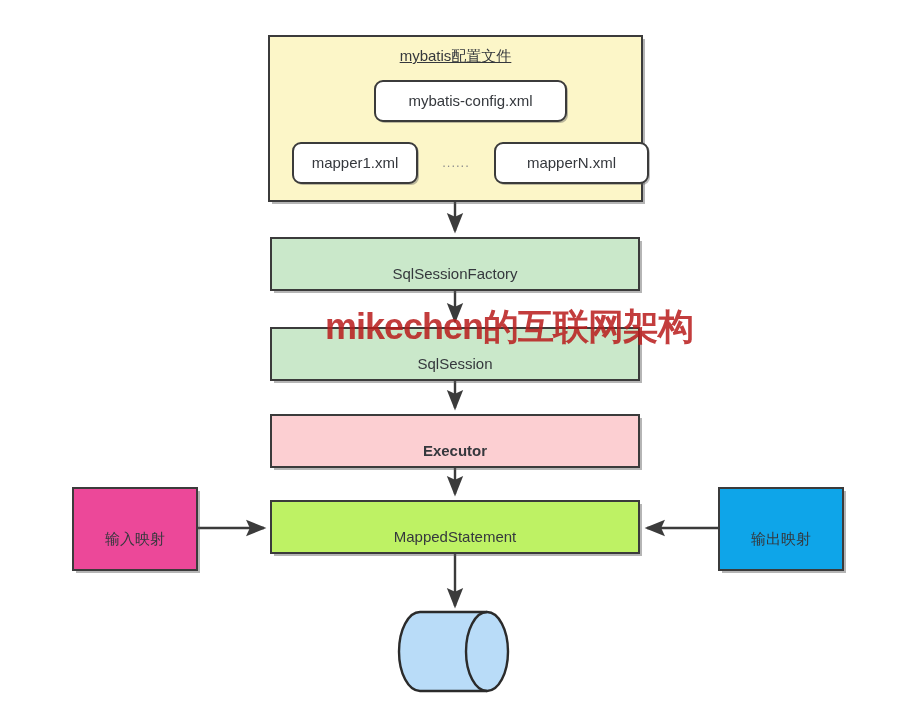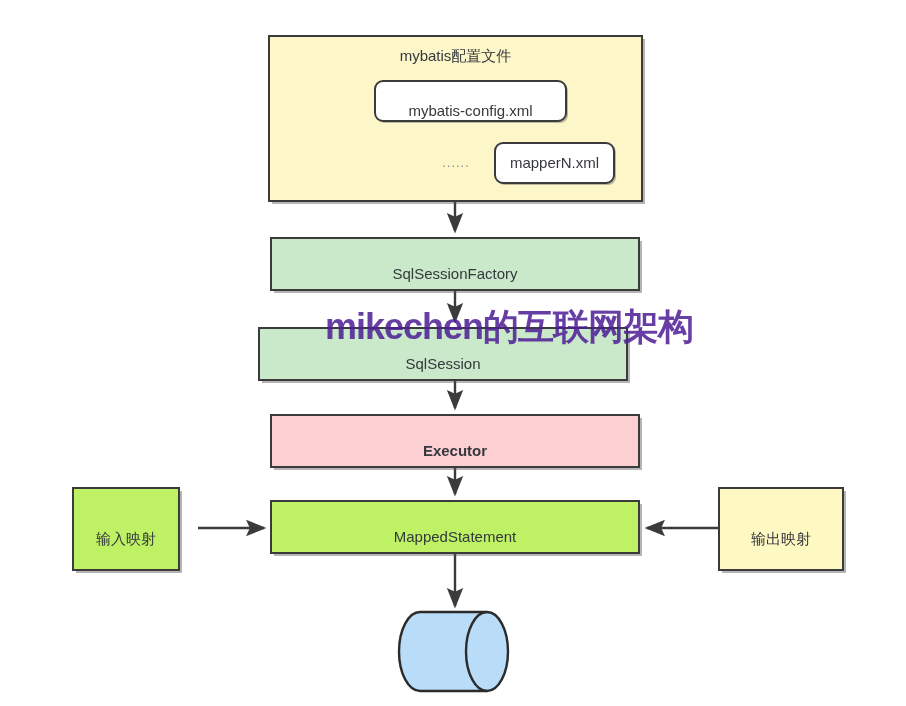--- a/index.html
+++ b/index.html
@@ -53,39 +53,40 @@
     display: block;
   }
   #config-title {
     position: absolute;
     left: 0;
     top: 10px;
     width: 100%;
     text-align: center;
     font-size: 15px;
     color: #35383d;
+    text-decoration: underline;
   }
 
   .file-box {
     position: absolute;
     box-sizing: border-box;
     background: #ffffff;
     border: 2px solid #3b3b3b;
     border-radius: 9px;
     display: flex;
     align-items: center;
     justify-content: center;
     font-size: 15px;
     color: #35383d;
     box-shadow: 2px 2px 0 -1px rgba(90,90,90,0.4);
   }
 
-  #config-xml  { left: 104px; top: 43px;  width: 193px; height: 42px; align-items: flex-end; }
+  #config-xml  { left: 104px; top: 43px;  width: 193px; height: 42px; }
   #mapper1-xml { left: 22px;  top: 105px; width: 126px; height: 42px; }
-  #mapperN-xml { left: 224px; top: 105px; width: 121px; height: 42px; }
+  #mapperN-xml { left: 224px; top: 105px; width: 155px; height: 42px; }
 
   #mapper-ellipsis {
     position: absolute;
     left: 156px;
     top: 105px;
     width: 60px;
     height: 42px;
     display: flex;
     align-items: center;
     justify-content: center;
@@ -93,39 +94,39 @@
     color: #8d8d8d;
     letter-spacing: 1px;
   }
 
   
   #sqlsessionfactory {
     left: 270px; top: 237px; width: 370px; height: 54px;
     background: #cae8ca;
   }
   #sqlsession {
-    left: 258px; top: 327px; width: 370px; height: 54px;
+    left: 270px; top: 327px; width: 370px; height: 54px;
     background: #cae8ca;
   }
   #executor {
     left: 270px; top: 414px; width: 370px; height: 54px;
     background: #fccfd2;
     font-weight: bold;
   }
   #mappedstatement {
     left: 270px; top: 500px; width: 370px; height: 54px;
     background: #bef264;
   }
   #input-mapping {
-    left: 72px; top: 487px; width: 108px; height: 84px;
-    background: #bef264;
+    left: 72px; top: 487px; width: 126px; height: 84px;
+    background: #ec4899;
   }
   #output-mapping {
     left: 718px; top: 487px; width: 126px; height: 84px;
-    background: #fef9c3;
+    background: #0ea5e9;
   }
 
   
   #db-cylinder {
     position: absolute;
     left: 397px;
     top: 610px;
     width: 113px;
     height: 83px;
   }
@@ -143,21 +144,21 @@
     pointer-events: none;
   }
 
   
   #watermark {
     position: absolute;
     left: 325px;
     top: 303px;
     font-size: 36px;
     font-weight: bold;
-    color: #4c1d95;
+    color: #b91c1c;
     opacity: 0.85;
     white-space: nowrap;
     letter-spacing: -1px;
     pointer-events: none;
     user-select: none;
   }
 </style>
 </head>
 <body>
 
@@ -183,20 +184,23 @@
   <line x1="455" y1="554" x2="455" y2="606" stroke="#3b3b3b" stroke-width="2.4" marker-end="url(#arrowhead)"></line>
 </svg>
 
 <div class="node" id="config-container">
   <div id="config-title">mybatis配置文件</div>
 
   <div class="file-box" id="config-xml">
     <span>mybatis-config.xml</span>
   </div>
 
+  <div class="file-box" id="mapper1-xml">
+    <span>mapper1.xml</span>
+  </div>
 
   <div id="mapper-ellipsis">......</div>
 
   <div class="file-box" id="mapperN-xml">
     <span>mapperN.xml</span>
   </div>
 </div>
 
 <div class="node" id="sqlsessionfactory">
   <span class="node-label">SqlSessionFactory</span>

